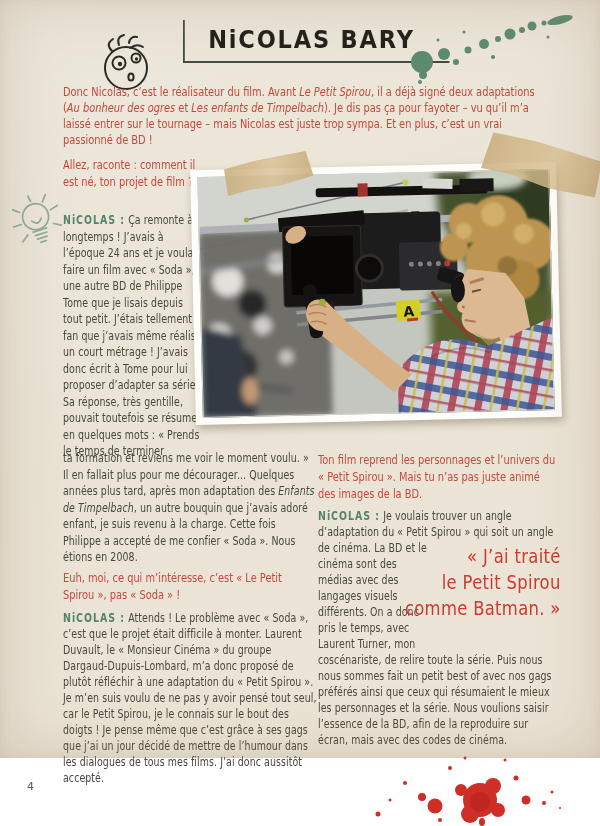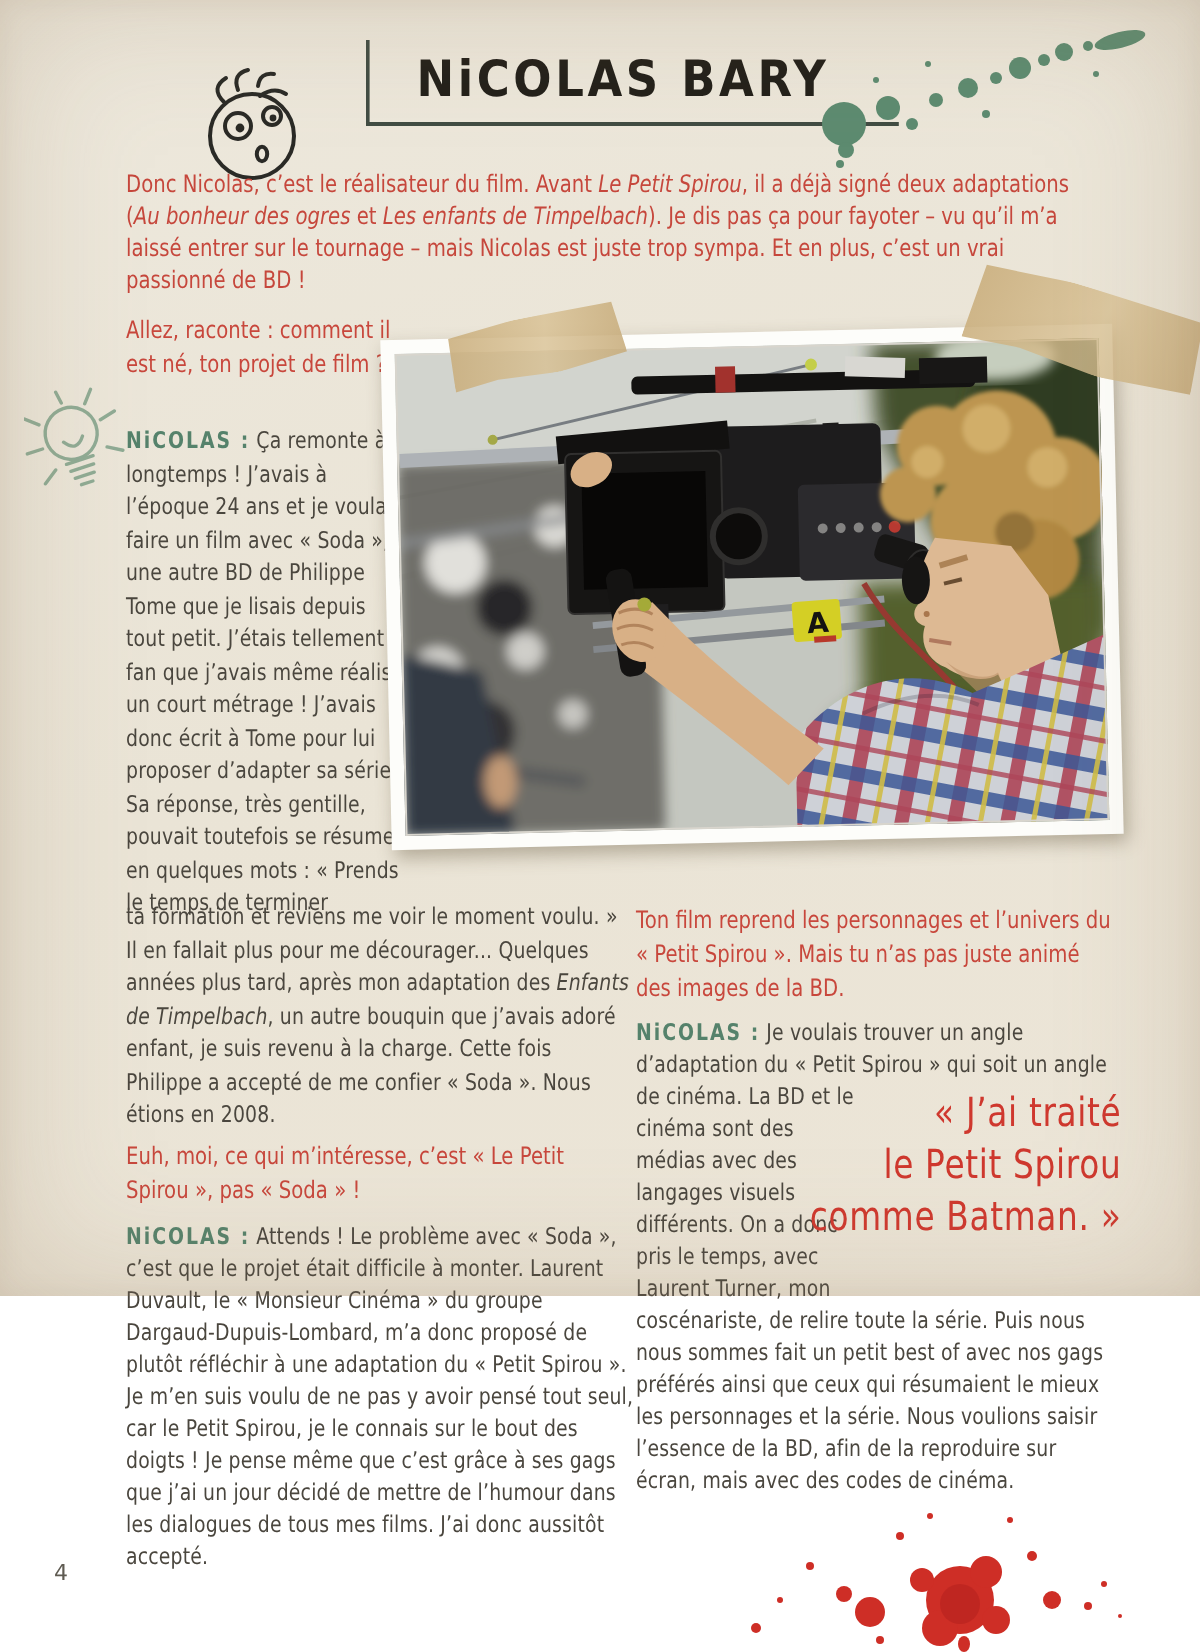--- a/index.html
+++ b/index.html
@@ -1,17 +1,17 @@
 <!DOCTYPE html>
 <html><head>
 <meta charset="utf-8">
 <style>
   html,body{margin:0;padding:0;}
   body{width:600px;height:826px;overflow:hidden;font-family:"DejaVu Sans",sans-serif;}
-  .paper{position:relative;width:600px;height:648px;
+  .paper{position:relative;width:600px;height:758px;
     background:linear-gradient(160deg,#ede8dc 0%,#eae4d6 50%,#ece5d7 100%);}
   .paper::after{content:"";position:absolute;inset:0;pointer-events:none;
     box-shadow:inset 0 0 70px rgba(150,125,95,.28), inset 0 0 12px rgba(150,125,95,.12);}
   .abs{position:absolute;}
   .cond{transform:scaleX(0.82);transform-origin:0 0;}
   
   .title-wrap{left:183px;top:20px;border-left:2px solid #414c43;border-bottom:2px solid #414c43;
     padding:5px 10px 7px 26px;transform:scaleX(0.9);transform-origin:0 0;width:258px;}
   .title{font-size:25px;font-weight:bold;letter-spacing:2px;color:#221f19;white-space:nowrap;}
   

